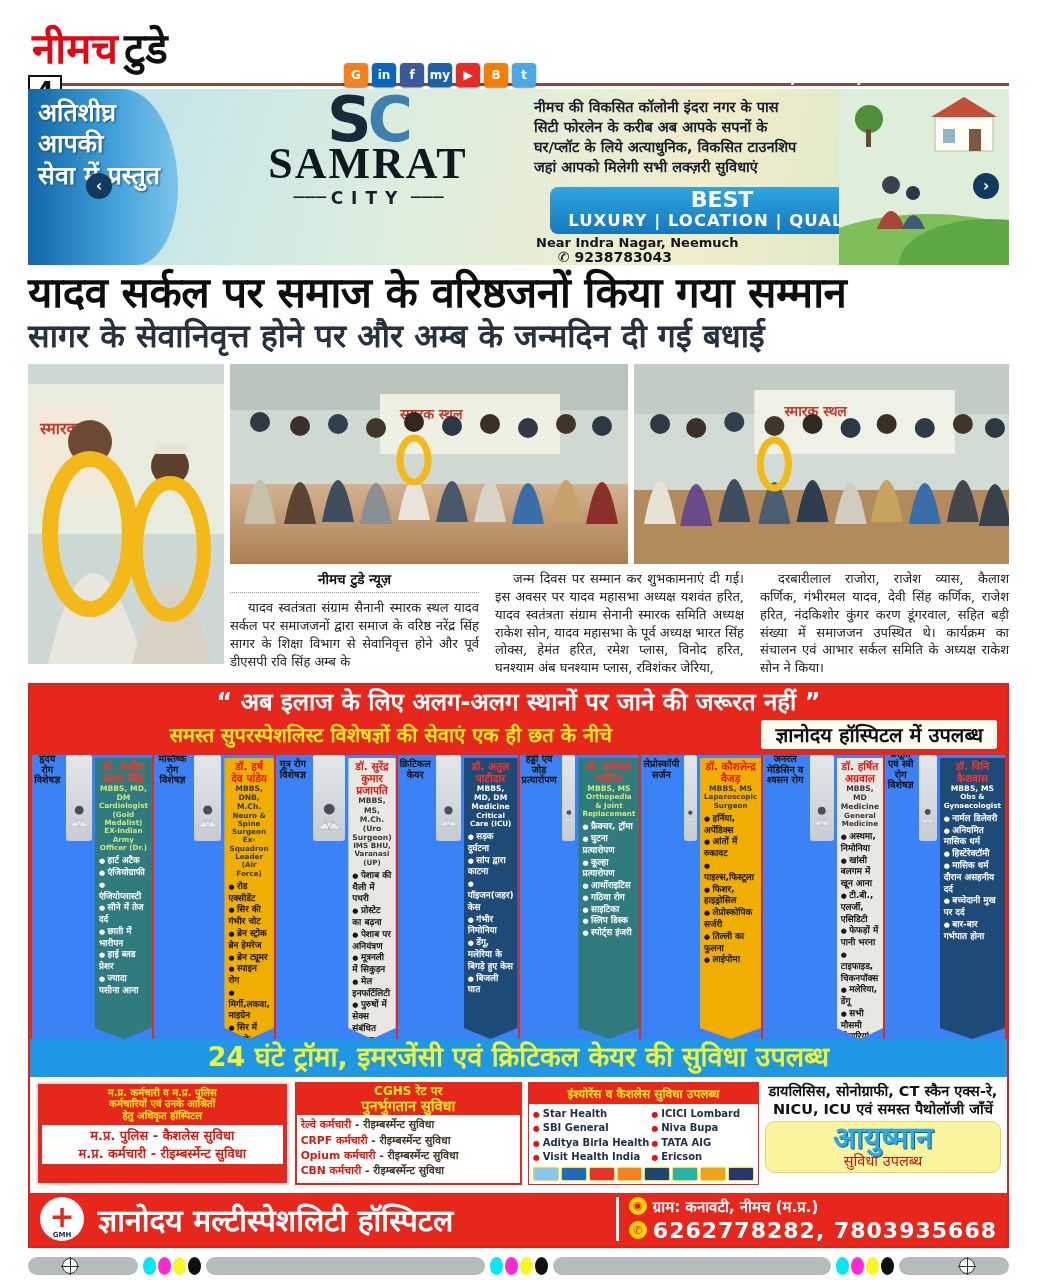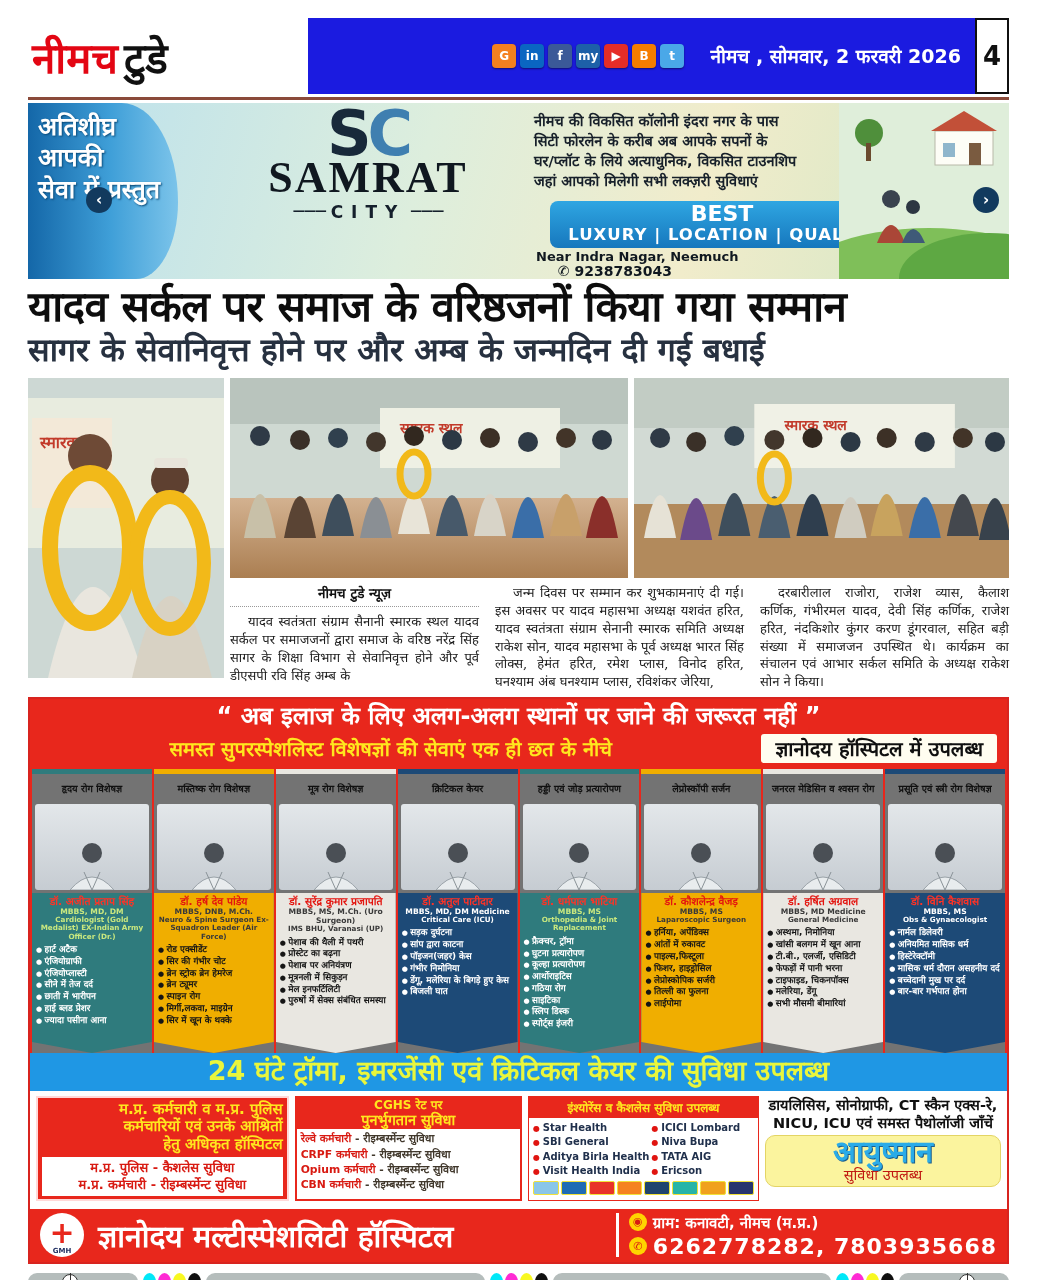--- a/index.html
+++ b/index.html
@@ -2,21 +2,21 @@
 <html><head>
 <meta charset="utf-8">
 <style>
   * { margin:0; padding:0; box-sizing:border-box; }
   body { width:1037px; height:1280px; background:#fff; overflow:hidden;
          font-family:"DejaVu Sans", sans-serif; }
   .page { width:1037px; height:1280px; position:relative; background:#fff; }
   .content { margin:0 28px; width:981px; }
 
   
-  .topbar { margin-top:18px; height:76px; display:flex; align-items:stretch; }
+  .topbar { margin-top:18px; height:62px; display:flex; align-items:stretch;flex-direction:column; }
   .masthead { width:280px; background:#fff; display:flex; align-items:center; gap:6px; padding-left:4px; }
   .m-red { color:#e30613; font-weight:bold; font-size:42px; }
   .m-black { color:#101010; font-weight:bold; font-size:42px; }
   .topbar-blue { flex:1; background:#1b1be0; display:flex; align-items:center; position:relative; }
   .social { position:absolute; left:42%; top:50%; transform:translate(-50%,-50%); display:flex; gap:4px; align-items:center; }
   .sicon { width:24px; height:24px; border-radius:4px; color:#fff; font-weight:bold; font-size:12px;
            display:flex; align-items:center; justify-content:center; box-shadow:0 1px 2px rgba(0,0,0,.5); }
   .dateline { position:absolute; right:14px; color:#fff; font-weight:bold; font-size:19px; }
   .pagenum { width:34px; background:#fff; border:2px solid #101010; display:flex; align-items:center;
              justify-content:center; font-size:26px; font-weight:bold; color:#101010; }
@@ -76,40 +76,40 @@
   
   .hospital { margin-top:6px; border:2px solid #d8241f; }
   .h-header { background:#e8271c; padding:4px 10px 6px; }
   .h-quote { color:#fff; font-weight:bold; font-size:24px; text-align:center; line-height:1.15; }
   .h-subrow { display:flex; align-items:center; gap:20px; margin-top:3px; }
   .h-sub-y { flex:1; color:#ffe71e; font-weight:bold; font-size:20px; text-align:center; }
   .h-sub-box { background:#fffdf0; color:#101010; font-weight:bold; font-size:20px;
     padding:1px 14px; border-radius:3px; }
   .docs { display:grid; grid-template-columns:repeat(8,1fr); gap:2px; background:#e8271c;
     height:284px; padding:0 2px; }
-  .doc { background:#737373; display:flex; flex-direction:column; overflow:hidden; }
+  .doc { background:#3b82f6; display:flex; overflow:hidden; }
   .d-bar { height:5px; }
   .d-spec { height:30px; display:flex; align-items:center; justify-content:center; text-align:center;
     font-size:9.6px; font-weight:bold; color:#101010; line-height:1.1; padding:0 2px; }
   .d-photo { height:86px; margin:0 3px; background:linear-gradient(#e3e7ea,#c6ccd2); border-radius:3px;
     display:flex; align-items:flex-end; justify-content:center; overflow:hidden; }
   .d-panel { flex:1; margin-top:3px; padding:2px 4px 14px; text-align:center;
     clip-path:polygon(0 0,100% 0,100% calc(100% - 11px),50% 100%,0 calc(100% - 11px)); }
   .d-name { font-size:10.6px; font-weight:bold; line-height:1.15; }
   .d-q1 { font-size:7.6px; font-weight:bold; line-height:1.2; }
   .d-q2 { font-size:7.2px; font-weight:bold; line-height:1.15; }
   .d-bullets { margin-top:3px; text-align:left; font-size:8.8px; font-weight:bold; line-height:1.34; }
   .d-bullets .bl::before { content:"● "; font-size:7px; }
   .banner24 { background:#1f97e4; color:#e9f63c; font-weight:bold; font-size:27px; text-align:center;
     padding:3px 0 5px; line-height:1.1; }
 
   
   .h-bottom { display:flex; gap:6px; padding:5px 6px; background:#fff; }
   .mpbox { width:262px; background:#e8271c; border:2px solid #ffd9d9; padding:3px 4px; }
-  .mp-title { color:#ffe71e; font-weight:bold; font-size:15px; text-align:right; line-height:1.18;
+  .mp-title { color:#ffe71e; font-weight:bold; font-size:10px; text-align:center; line-height:1.18;
     white-space:pre-line; }
   .mp-inner { background:#fff; margin-top:3px; padding:2px 3px; }
   .mp-row { color:#d81a12; font-weight:bold; font-size:13px; text-align:center; line-height:1.35; }
   .cghsbox { width:236px; border:2px solid #e8271c; background:#fff; }
   .cghs-head { background:#e8271c; color:#ffe71e; text-align:center; font-weight:bold; padding:1px 2px; }
   .cghs-h1 { font-size:12px; line-height:1.1; } .cghs-h2 { font-size:14.5px; line-height:1.15; }
   .cghs-rows { padding:2px 4px; }
   .cghs-row { font-size:10.8px; font-weight:bold; line-height:1.4; white-space:nowrap; }
   .cghs-row .lb { color:#d81a12; } .cghs-row .vl { color:#41382c; }
   .insbox { width:240px; border:1px solid #e8271c; background:#fff; display:flex; flex-direction:column; }

